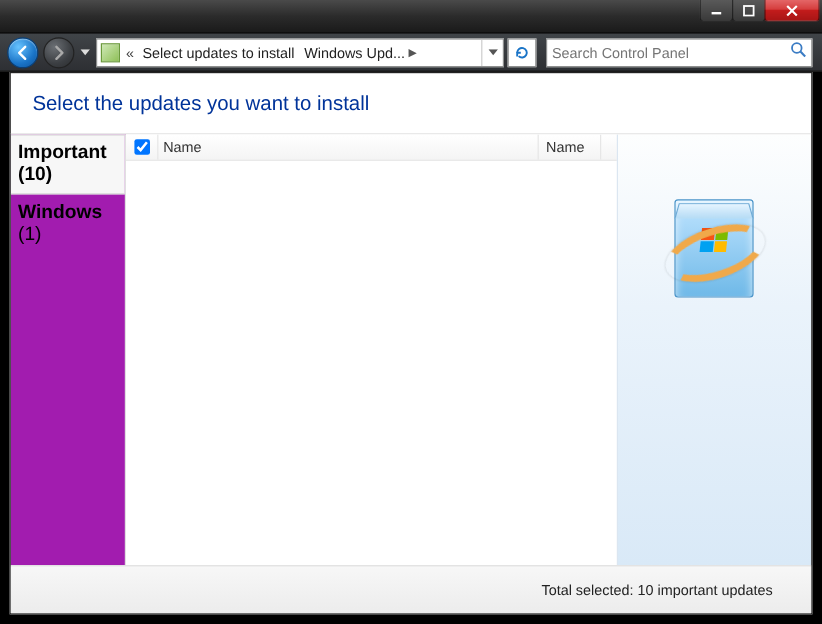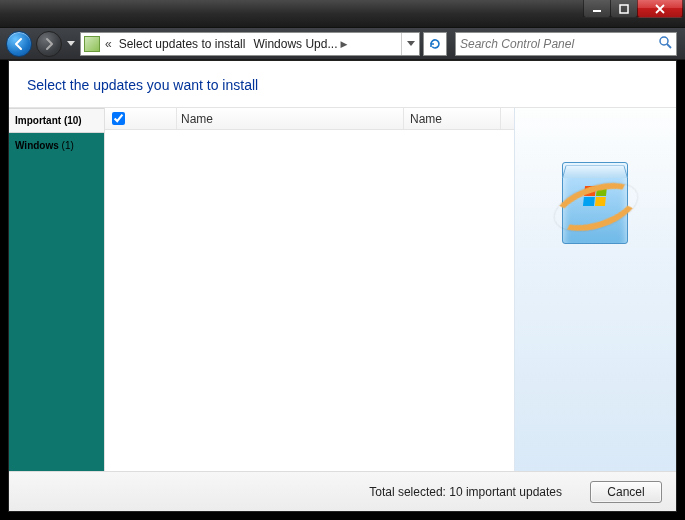--- a/index.html
+++ b/index.html
@@ -68,52 +68,51 @@
   .search {
     flex: 1;
     height: 24px;
     background: #fff;
     border: 1px solid #8e8f8f;
     margin-left: 4px; margin-right: 2px;
     display: flex; align-items: center;
     padding: 0 4px;
   }
   .search input {
-    flex: 1; border: none; outline: none; font-size: 12px; font-style: italic; color: #777;
+    flex: 1; border: none; outline: none; font-size: 12px; color: #777;
     background: transparent;
   }
   .search-icon { color: #3b7cc4; }
   .content-frame {
     position: absolute; left: 8px; right: 8px; top: 60px; bottom: 8px;
     background: #fff;
     border: 1px solid #222;
     display: flex; flex-direction: column;
   }
   .page-title {
-    color: #003399; font-size: 14px; font-weight: 400;
+    color: #003399; font-size: 17px; font-weight: 400;
     padding: 16px 18px 14px;
   }
   .columns { flex: 1; display: flex; border-top: 1px solid #e4e4e4; overflow: hidden; }
   .left-pane {
-    width: 96px; background: #0f766e; border-right: 1px solid #e0e0e0;
-    font-size: 10px;
+    width: 96px; background: #a21caf; border-right: 1px solid #e0e0e0;
+    font-size: 16px;
   }
   .cat {
     padding: 6px 6px; border-top: 1px solid transparent; border-bottom: 1px solid transparent;
     cursor: default;
   }
   .cat.active { background: #f7f7f7; border-top:1px solid #d8d8d8; border-bottom:1px solid #d8d8d8; font-weight:700; }
   .cat .cname { font-weight: 700; }
   .list-pane { flex: 1; background: #fff; display:flex; flex-direction:column; }
   .list-header {
     height: 22px; display: flex; align-items: center;
     border-bottom: 1px solid #e4e4e4;
     font-size: 12px; color: #333;
     background: linear-gradient(to bottom, #fff, #f4f4f4);
-    gap: 45px;
   }
   .col-chk { width: 26px; display:flex; justify-content:center; }
   .col-name { flex: 1; padding-left: 4px; border-left: 1px solid #e6e6e6; height:100%; display:flex; align-items:center; }
   .col-size { width: 52px; border-left: 1px solid #e6e6e6; padding-left:6px; height:100%; display:flex; align-items:center; }
   .col-end { width: 14px; border-left: 1px solid #e6e6e6; height:100%; }
   .list-body { flex:1; }
   .right-pane {
     width: 162px;
     background: linear-gradient(to bottom, #fdfefe, #eaf3fb 40%, #d9e9f7);
     border-left: 1px solid #dbe6f1;
@@ -287,17 +286,16 @@
               <span></span>
               <span></span>
             </div>
           <div class="wu-ring"></div>
         </div>
       </div>
     </div>
 
     <div class="footer">
       <span class="status">Total selected: 10 important updates</span>
-      <div class="btn">Cancel</div>
     </div>
   </div>
 
 </div>
 
 </body></html>

